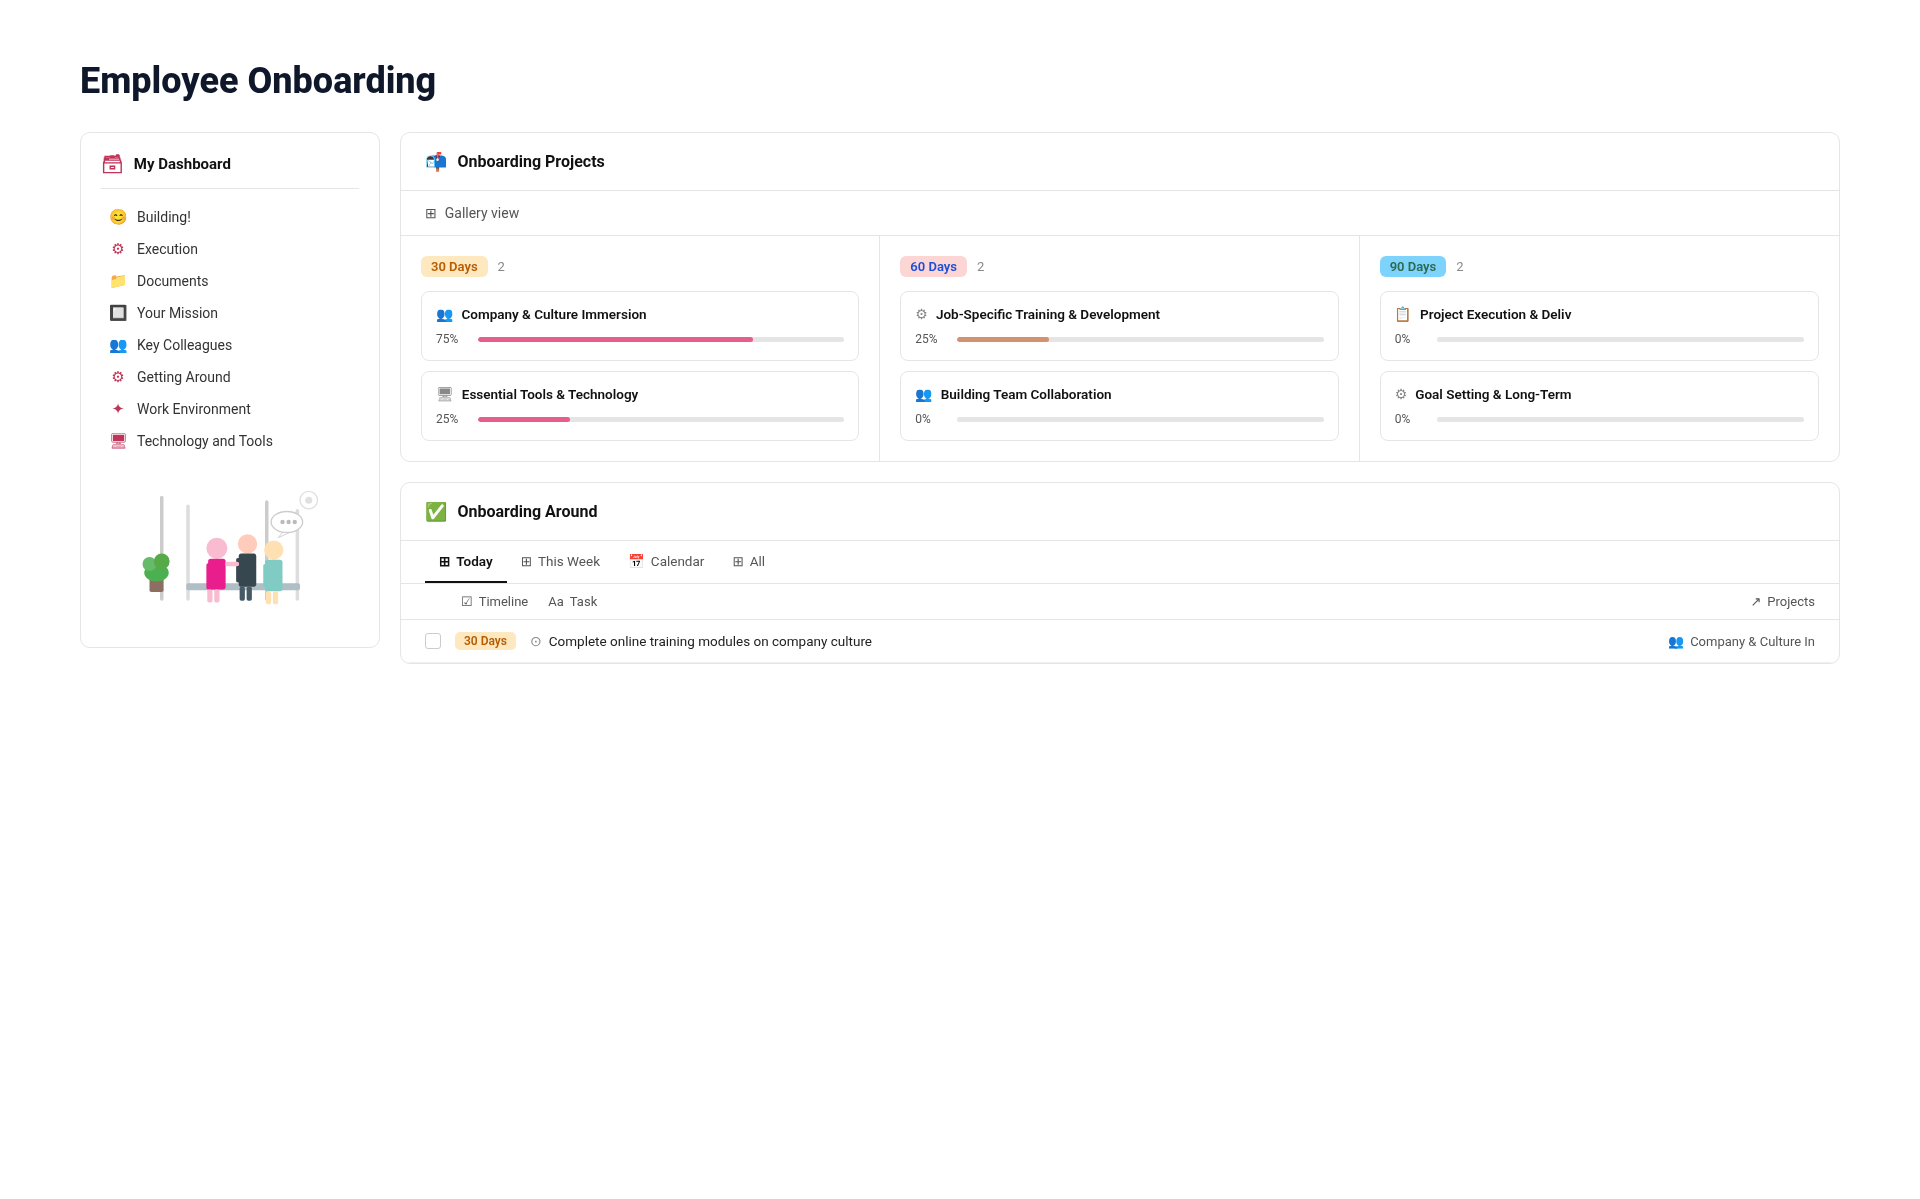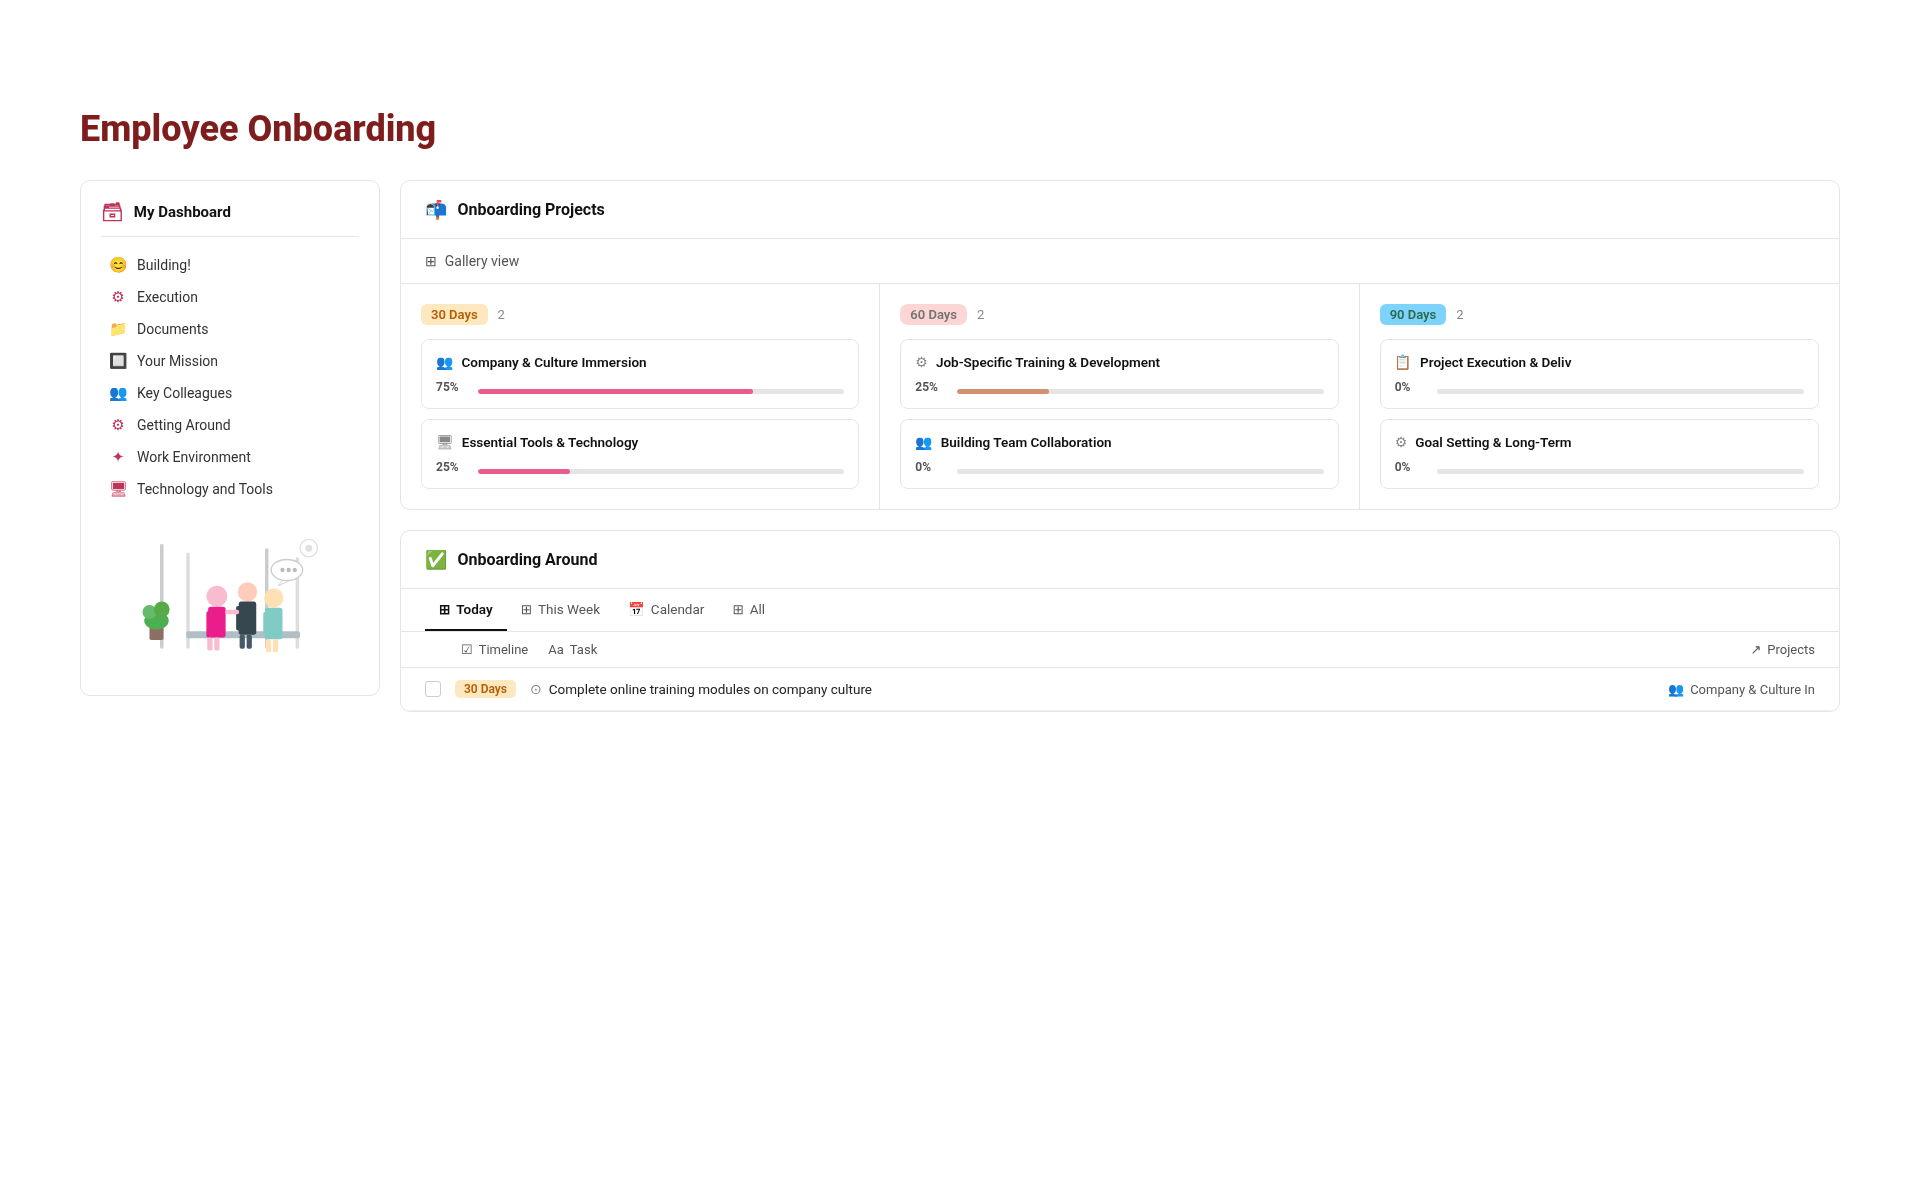--- a/index.html
+++ b/index.html
@@ -7,23 +7,22 @@
       font-family: -apple-system, BlinkMacSystemFont, 'Segoe UI', Roboto, sans-serif;
       background: #fff;
       color: #1a1a1a;
       min-height: 1199px;
       padding: 60px 80px;
     }
 
     .page-title {
       font-size: 36px;
       font-weight: 800;
-      color: #7f1d1d;
+      color: #0f172a;
       margin-bottom: 30px;
-      margin-top: 48px;
     }
 
     .main-layout {
       display: flex;
       gap: 20px;
       align-items: flex-start;
     }
 
     
     .sidebar {
@@ -141,21 +140,21 @@
       margin-bottom: 14px;
     }
 
     .day-badge {
       padding: 3px 10px;
       border-radius: 6px;
       font-size: 13px;
       font-weight: 600;
     }
     .badge-30 { background: #fde8c0; color: #b85c00; }
-    .badge-60 { background: #fcd5d5; color: #737373; border-radius: 8px; }
+    .badge-60 { background: #fcd5d5; color: #1d4ed8; }
     .badge-90 { background: #7dd3fc; color: #2d6a4f; }
 
     .column-count {
       font-size: 13px;
       color: #888;
     }
 
     .project-card {
       border: 1px solid #e5e5e5;
       border-radius: 8px;
@@ -180,23 +179,22 @@
     }
 
     .card-title {
       font-size: 13.5px;
       font-weight: 600;
       color: #111;
     }
 
     .progress-row {
       display: flex;
-      align-items: flex-end;
+      align-items: center;
       gap: 12px;
-      font-weight: bold;
     }
 
     .progress-pct {
       font-size: 12px;
       color: #555;
       min-width: 30px;
     }
 
     .progress-bar-bg {
       flex: 1;

